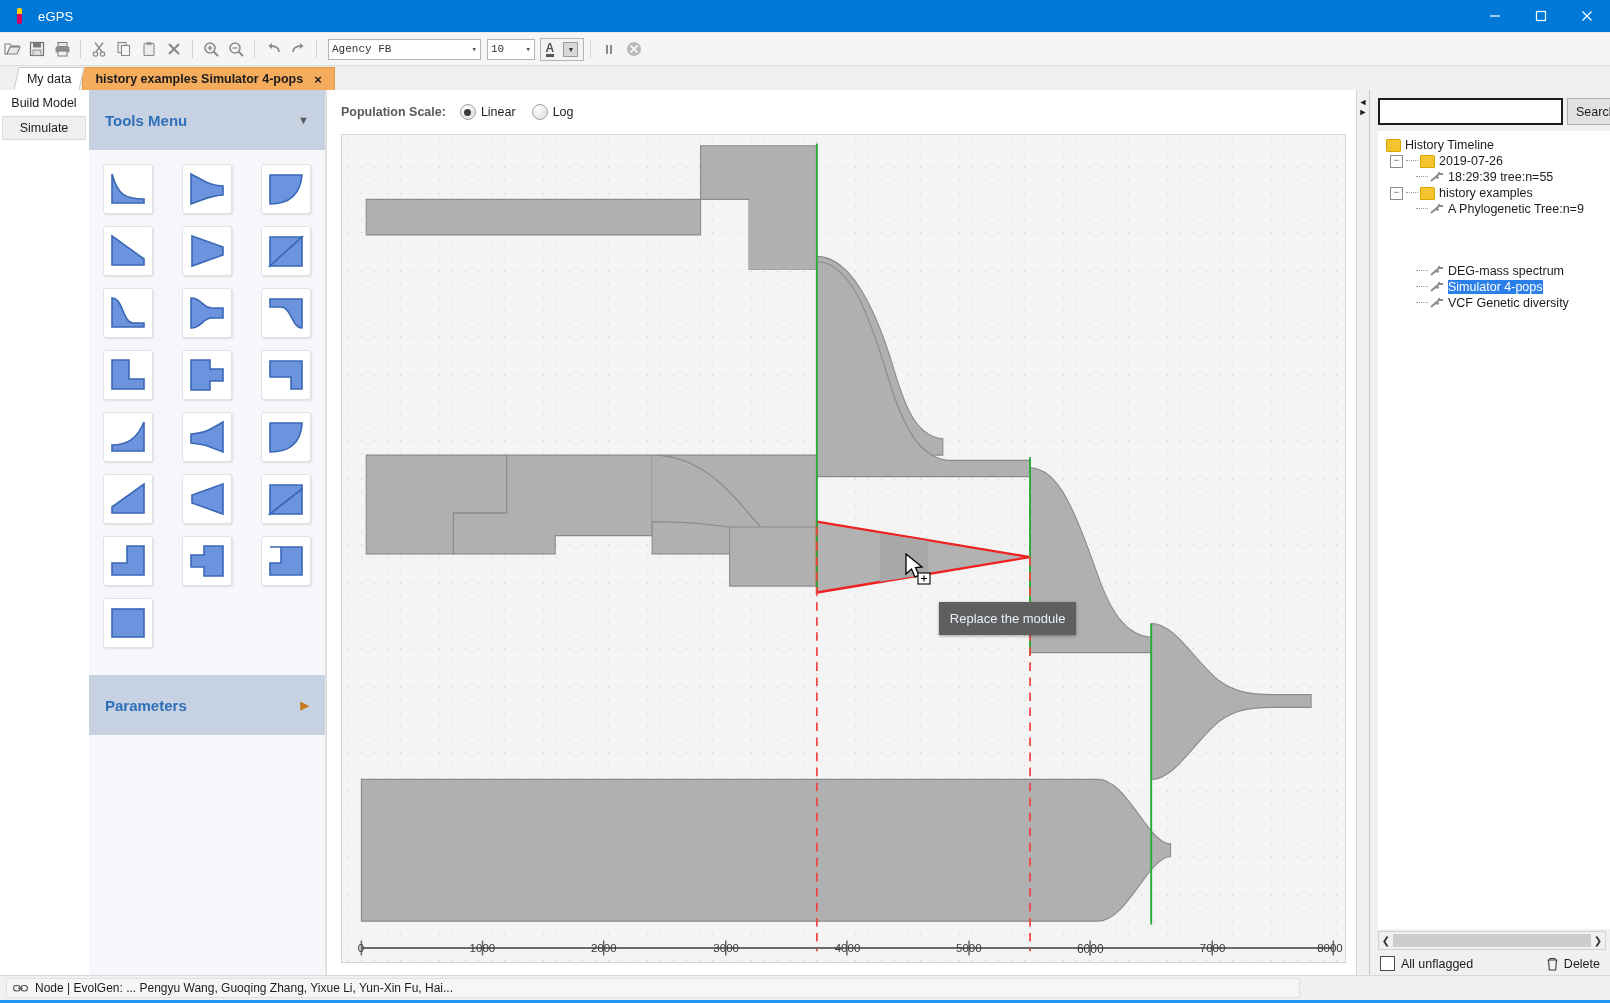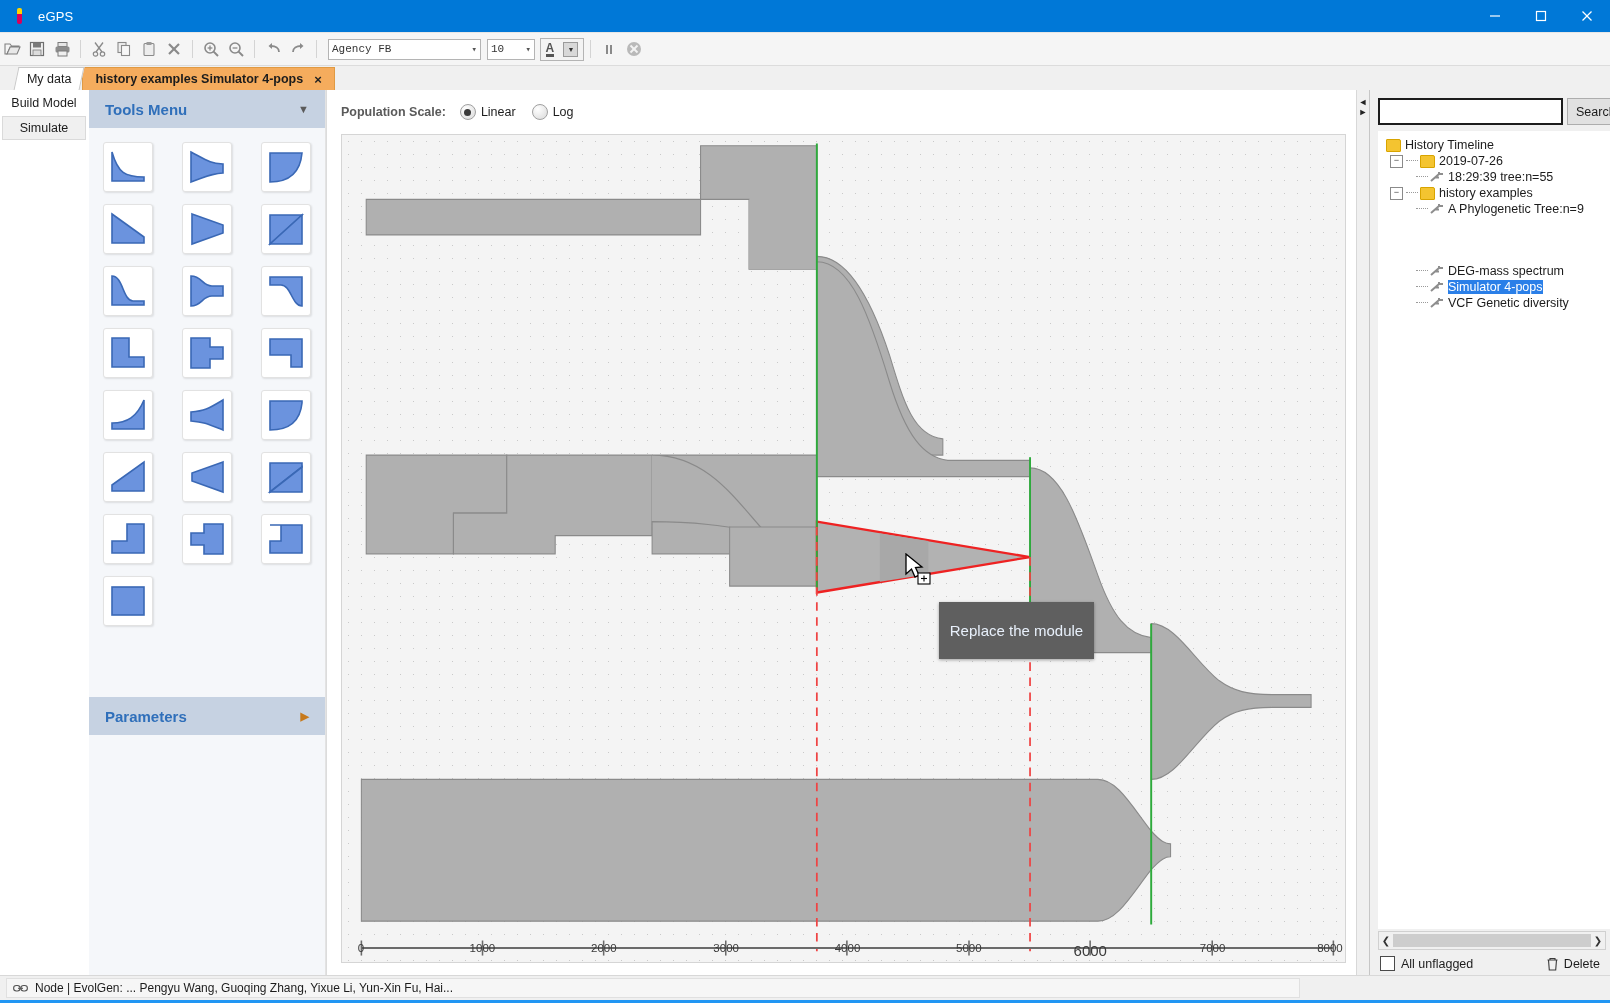--- a/index.html
+++ b/index.html
@@ -151,21 +151,21 @@
   .toolspanel {
     width: 236px; flex: 0 0 236px;
     background: #f5f7fa;
     display: flex; flex-direction: column;
     border-right: 1px solid #e3e3e3;
   }
   .accordion-head {
     height: 38px; flex: 0 0 38px;
     background: #c6d2e2;
     display: flex; align-items: center; justify-content: space-between;
-    padding: 0 16px;
+    padding: 11px 16px;
     color: #2f6fba; font-weight: bold; font-size: 15px;
   }
   .accordion-head .arrow { color: #5a5a5a; font-size: 11px; }
   .accordion-head .arrow.right { color: #c77a1c; }
   .tool-grid {
     flex: 1 1 auto;
     padding: 14px 0 0 0;
     display: grid;
     grid-template-columns: repeat(3, 1fr);
     grid-auto-rows: 62px;
@@ -218,22 +218,22 @@
     background-image: radial-gradient(#c9c9c9 0.9px, transparent 0.9px);
     background-size: 13px 13px;
     border: 1px solid #d5d5d5;
     overflow: hidden;
   }
   .canvas svg { display: block; width: 100%; height: 100%; }
   .tooltip {
     position: absolute;
     background: #5f5f5f;
     color: #e8f0fb;
-    font-size: 15px;
-    padding: 20px 11px;
+    font-size: 13px;
+    padding: 9px 11px;
     white-space: nowrap;
     box-shadow: 0 1px 3px rgba(0,0,0,.35);
   }
 
   
   .rightpanel {
     width: 240px; flex: 0 0 240px;
     background: #f0f0f0;
     display: flex; flex-direction: column;
     border-left: 1px solid #c6c6c6;
@@ -691,21 +691,21 @@
           </g>
         </svg>
 
         <div style="position:absolute;left:0;right:0;bottom:4px;height:16px;">
           <span style="position:absolute;left:1.9%;transform:translateX(-50%);font-size:11.5px;color:#3a3a3a;">0</span>
           <span style="position:absolute;left:14.0%;transform:translateX(-50%);font-size:11.5px;color:#3a3a3a;">1000</span>
           <span style="position:absolute;left:26.1%;transform:translateX(-50%);font-size:11.5px;color:#3a3a3a;">2000</span>
           <span style="position:absolute;left:38.3%;transform:translateX(-50%);font-size:11.5px;color:#3a3a3a;">3000</span>
           <span style="position:absolute;left:50.4%;transform:translateX(-50%);font-size:11.5px;color:#3a3a3a;">4000</span>
           <span style="position:absolute;left:62.5%;transform:translateX(-50%);font-size:11.5px;color:#3a3a3a;">5000</span>
-          <span style="position:absolute;left:74.6%;transform:translateX(-50%);font-size:15px;color:#3a3a3a;">6000</span>
+          <span style="position:absolute;left:74.6%;transform:translateX(-50%);font-size:12px;color:#3a3a3a;">6000</span>
           <span style="position:absolute;left:86.8%;transform:translateX(-50%);font-size:11.5px;color:#3a3a3a;">7000</span>
           <span style="position:absolute;left:98.5%;transform:translateX(-50%);font-size:11.5px;color:#3a3a3a;">8000</span>
         </div>
 
         <div style="position:absolute;left:56%;top:50.5%;">
           <svg width="30" height="32" viewBox="0 0 30 32">
             <path d="M2 1 L2 21 L7.5 16 L11 24 L15 22 L11.5 14.5 L18 14 Z" fill="#ffffff" stroke="#000000" stroke-width="1.3"></path>
             <rect x="14" y="20" width="12" height="11" fill="#ffffff" stroke="#000000" stroke-width="1.1"></rect>
             <line x1="20" y1="22.5" x2="20" y2="28.5" stroke="#000" stroke-width="1.1"></line>
             <line x1="17" y1="25.5" x2="23" y2="25.5" stroke="#000" stroke-width="1.1"></line>

